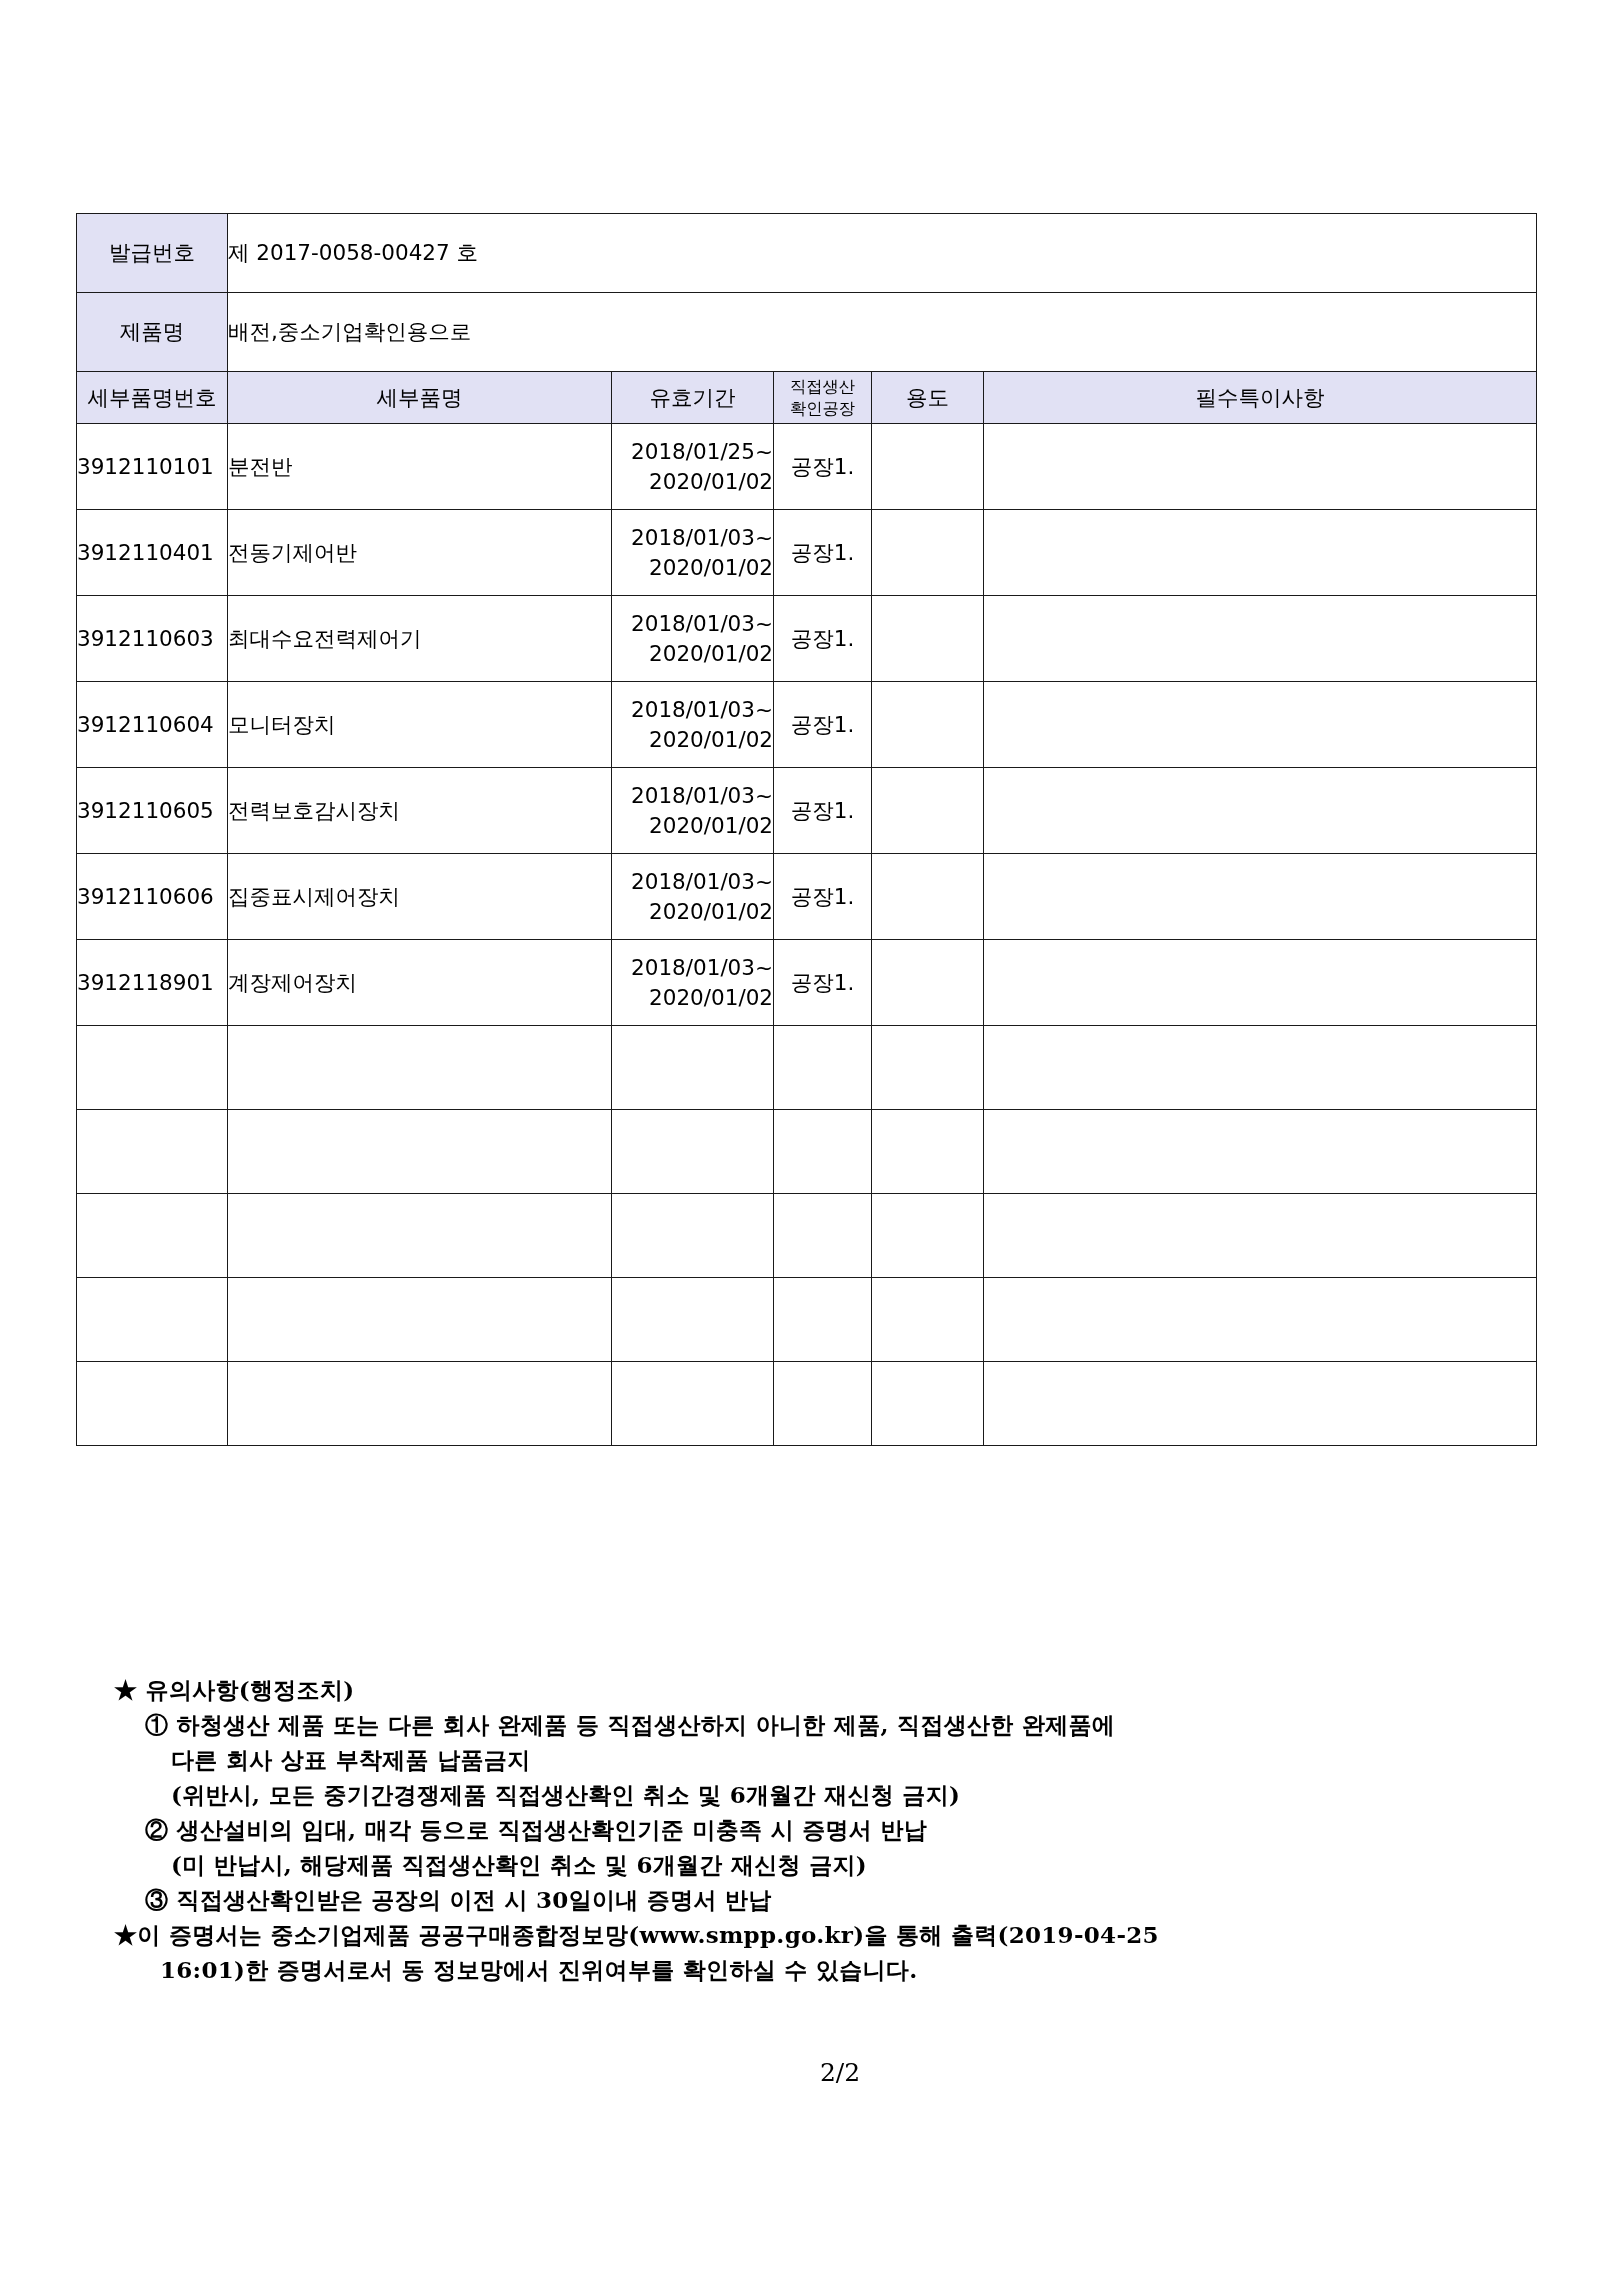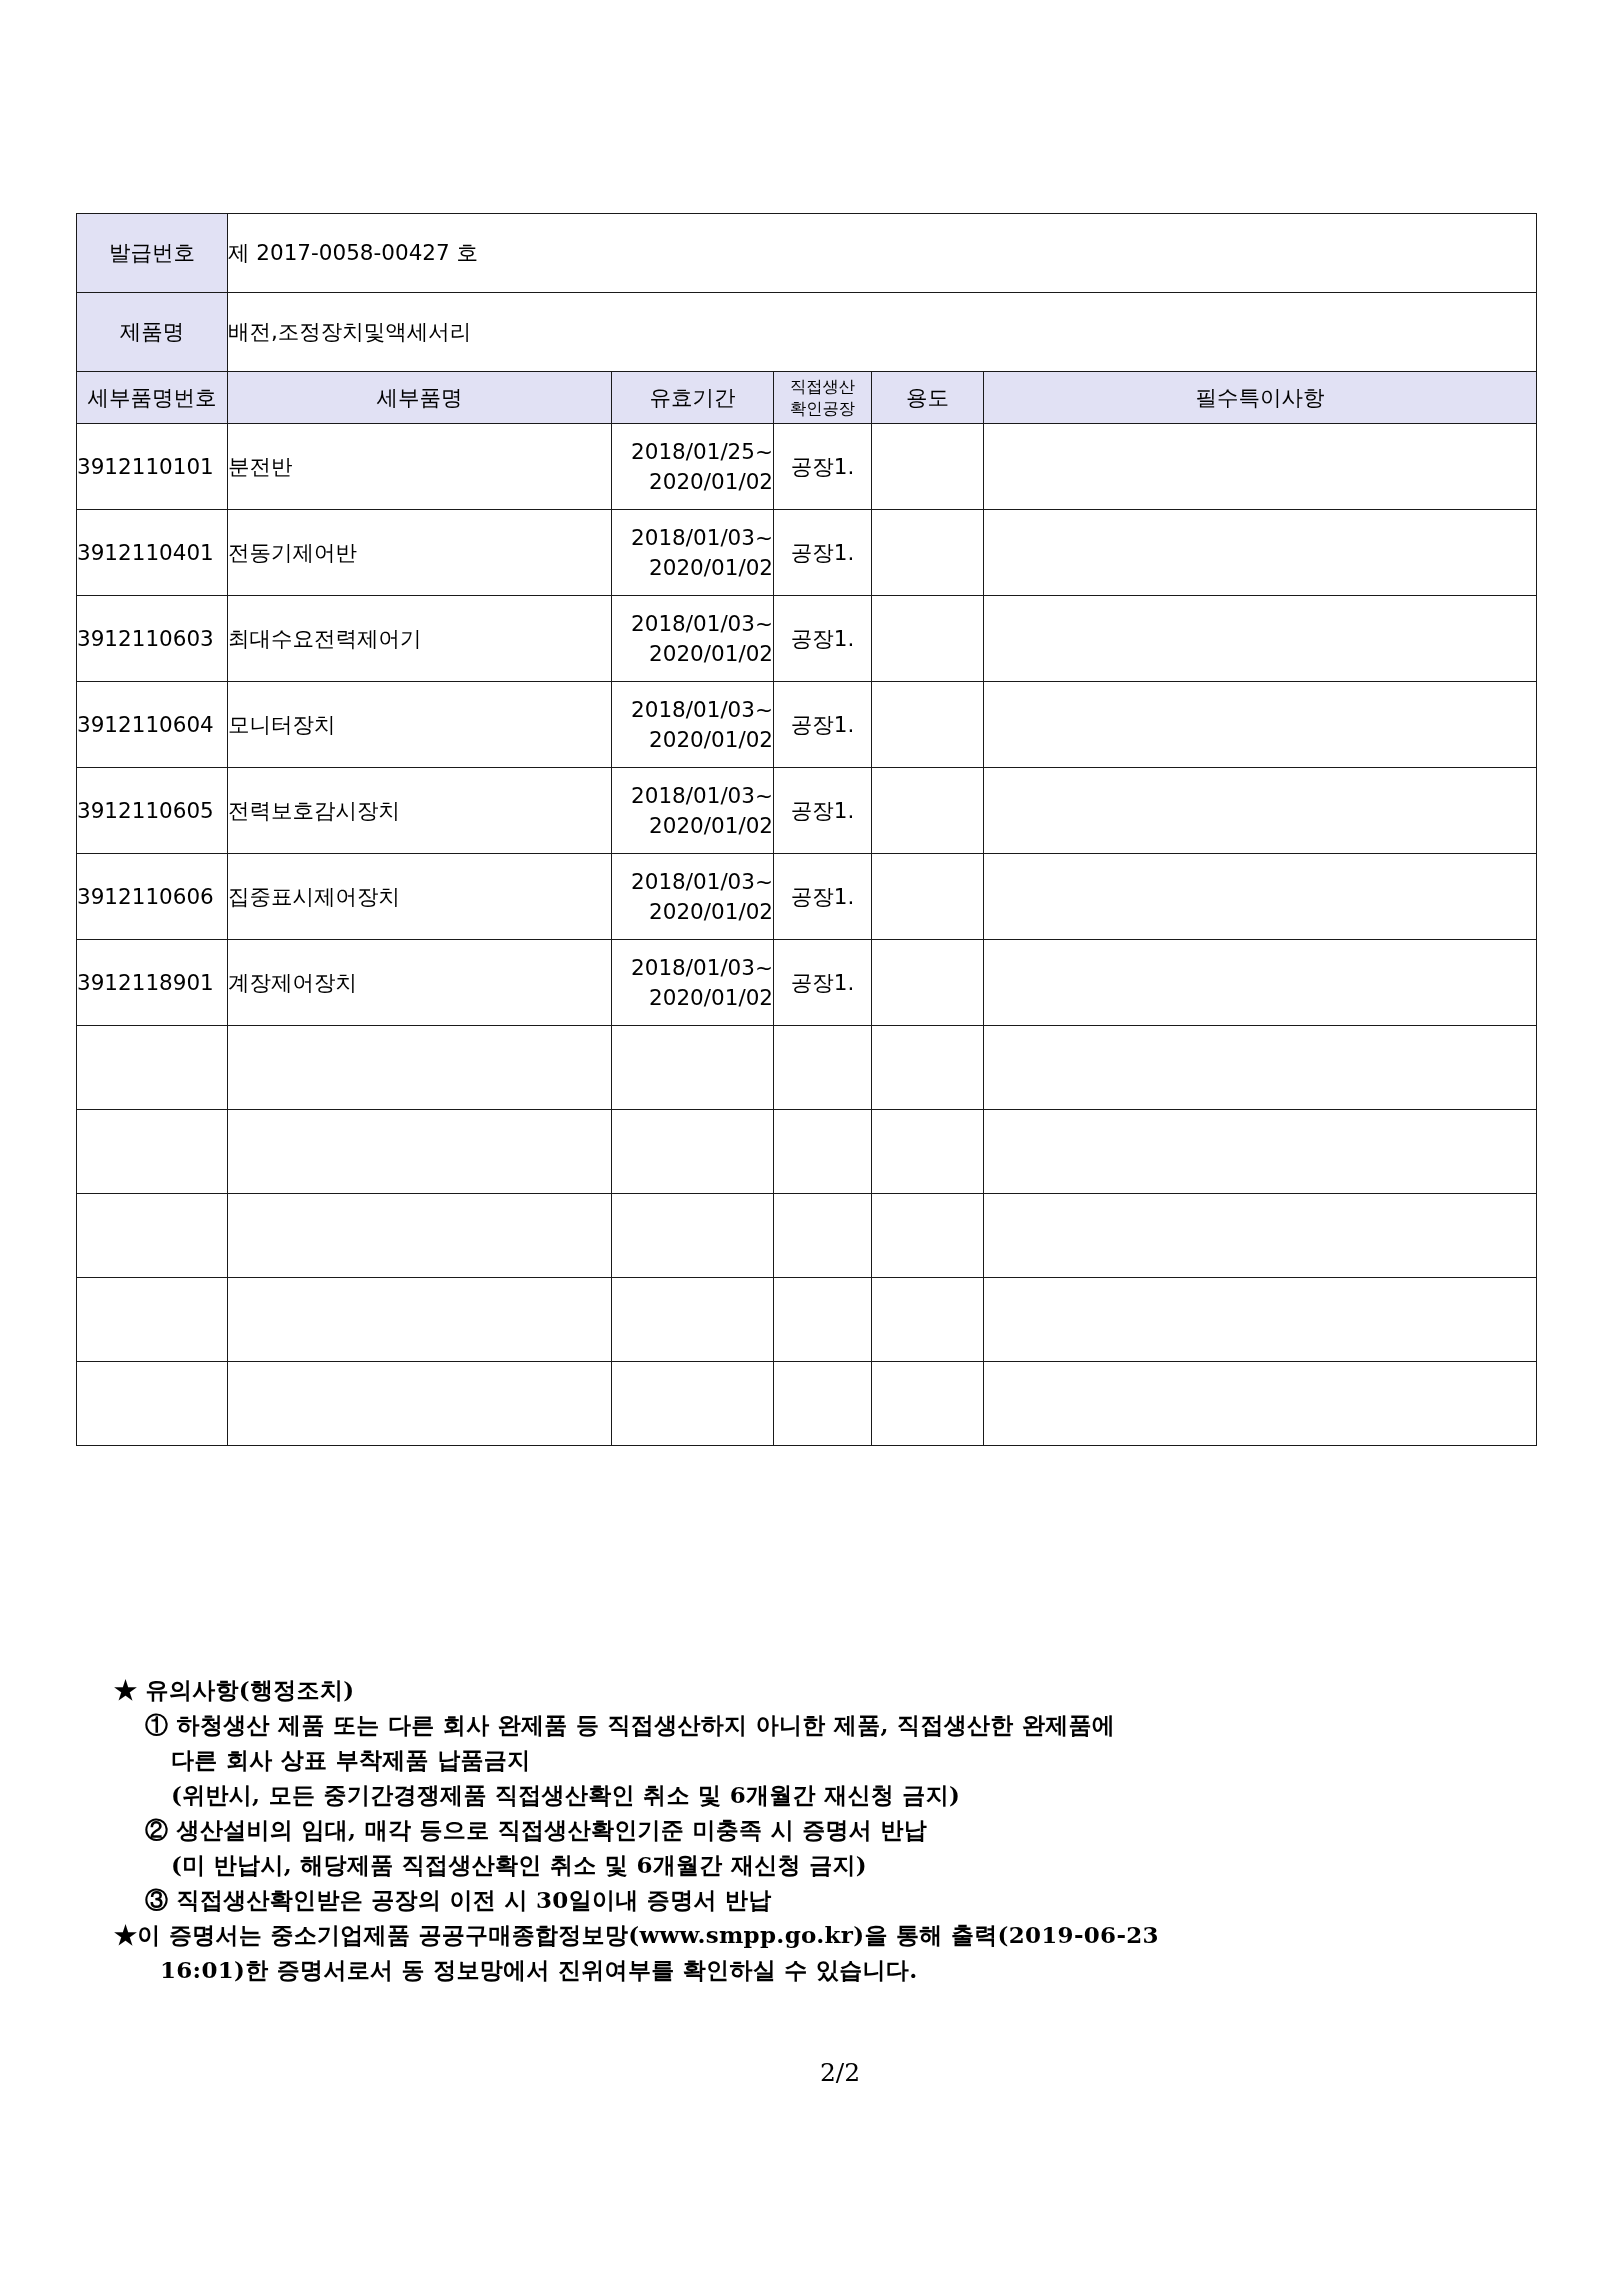--- a/index.html
+++ b/index.html
@@ -143,21 +143,21 @@
       <col style="width:112px">
       <col style="width:553px">
     </colgroup>
     <tbody>
       <tr>
         <td class="label-cell">발급번호</td>
         <td class="value-cell" colspan="5">제 2017-0058-00427 호</td>
       </tr>
       <tr>
         <td class="label-cell">제품명</td>
-        <td class="value-cell" colspan="5">배전,조정장치및액세서리</td>
+        <td class="value-cell" colspan="5">배전,중소기업확인용으로</td>
       </tr>
 
       <tr>
         <td class="colhdr">세부품명번호</td>
         <td class="colhdr">세부품명</td>
         <td class="colhdr">유효기간</td>
         <td class="colhdr two-line">
           <div>직접생산</div>
           <div>확인공장</div>
         </td>
@@ -287,20 +287,20 @@
   </table>
 
   <div class="notes">
     <div class="note-line lvl0">★ 유의사항(행정조치)</div>
     <div class="note-line lvl1">① 하청생산 제품 또는 다른 회사 완제품 등 직접생산하지 아니한 제품, 직접생산한 완제품에</div>
     <div class="note-line lvl2">다른 회사 상표 부착제품 납품금지</div>
     <div class="note-line lvl2">(위반시, 모든 중기간경쟁제품 직접생산확인 취소 및 6개월간 재신청 금지)</div>
     <div class="note-line lvl1">② 생산설비의 임대, 매각 등으로 직접생산확인기준 미충족 시 증명서 반납</div>
     <div class="note-line lvl2">(미 반납시, 해당제품 직접생산확인 취소 및 6개월간 재신청 금지)</div>
     <div class="note-line lvl1">③ 직접생산확인받은 공장의 이전 시 30일이내 증명서 반납</div>
-    <div class="note-line lvl0 mono-url">★이 증명서는 중소기업제품 공공구매종합정보망(www.smpp.go.kr)을 통해 출력(2019-06-23</div>
+    <div class="note-line lvl0 mono-url">★이 증명서는 중소기업제품 공공구매종합정보망(www.smpp.go.kr)을 통해 출력(2019-04-25</div>
     <div class="note-line lvl3 mono-url">16:01)한 증명서로서 동 정보망에서 진위여부를 확인하실 수 있습니다.</div>
   </div>
 
   <div class="page-num">2/2</div>
 
 </div>
 
 
 </body></html>

